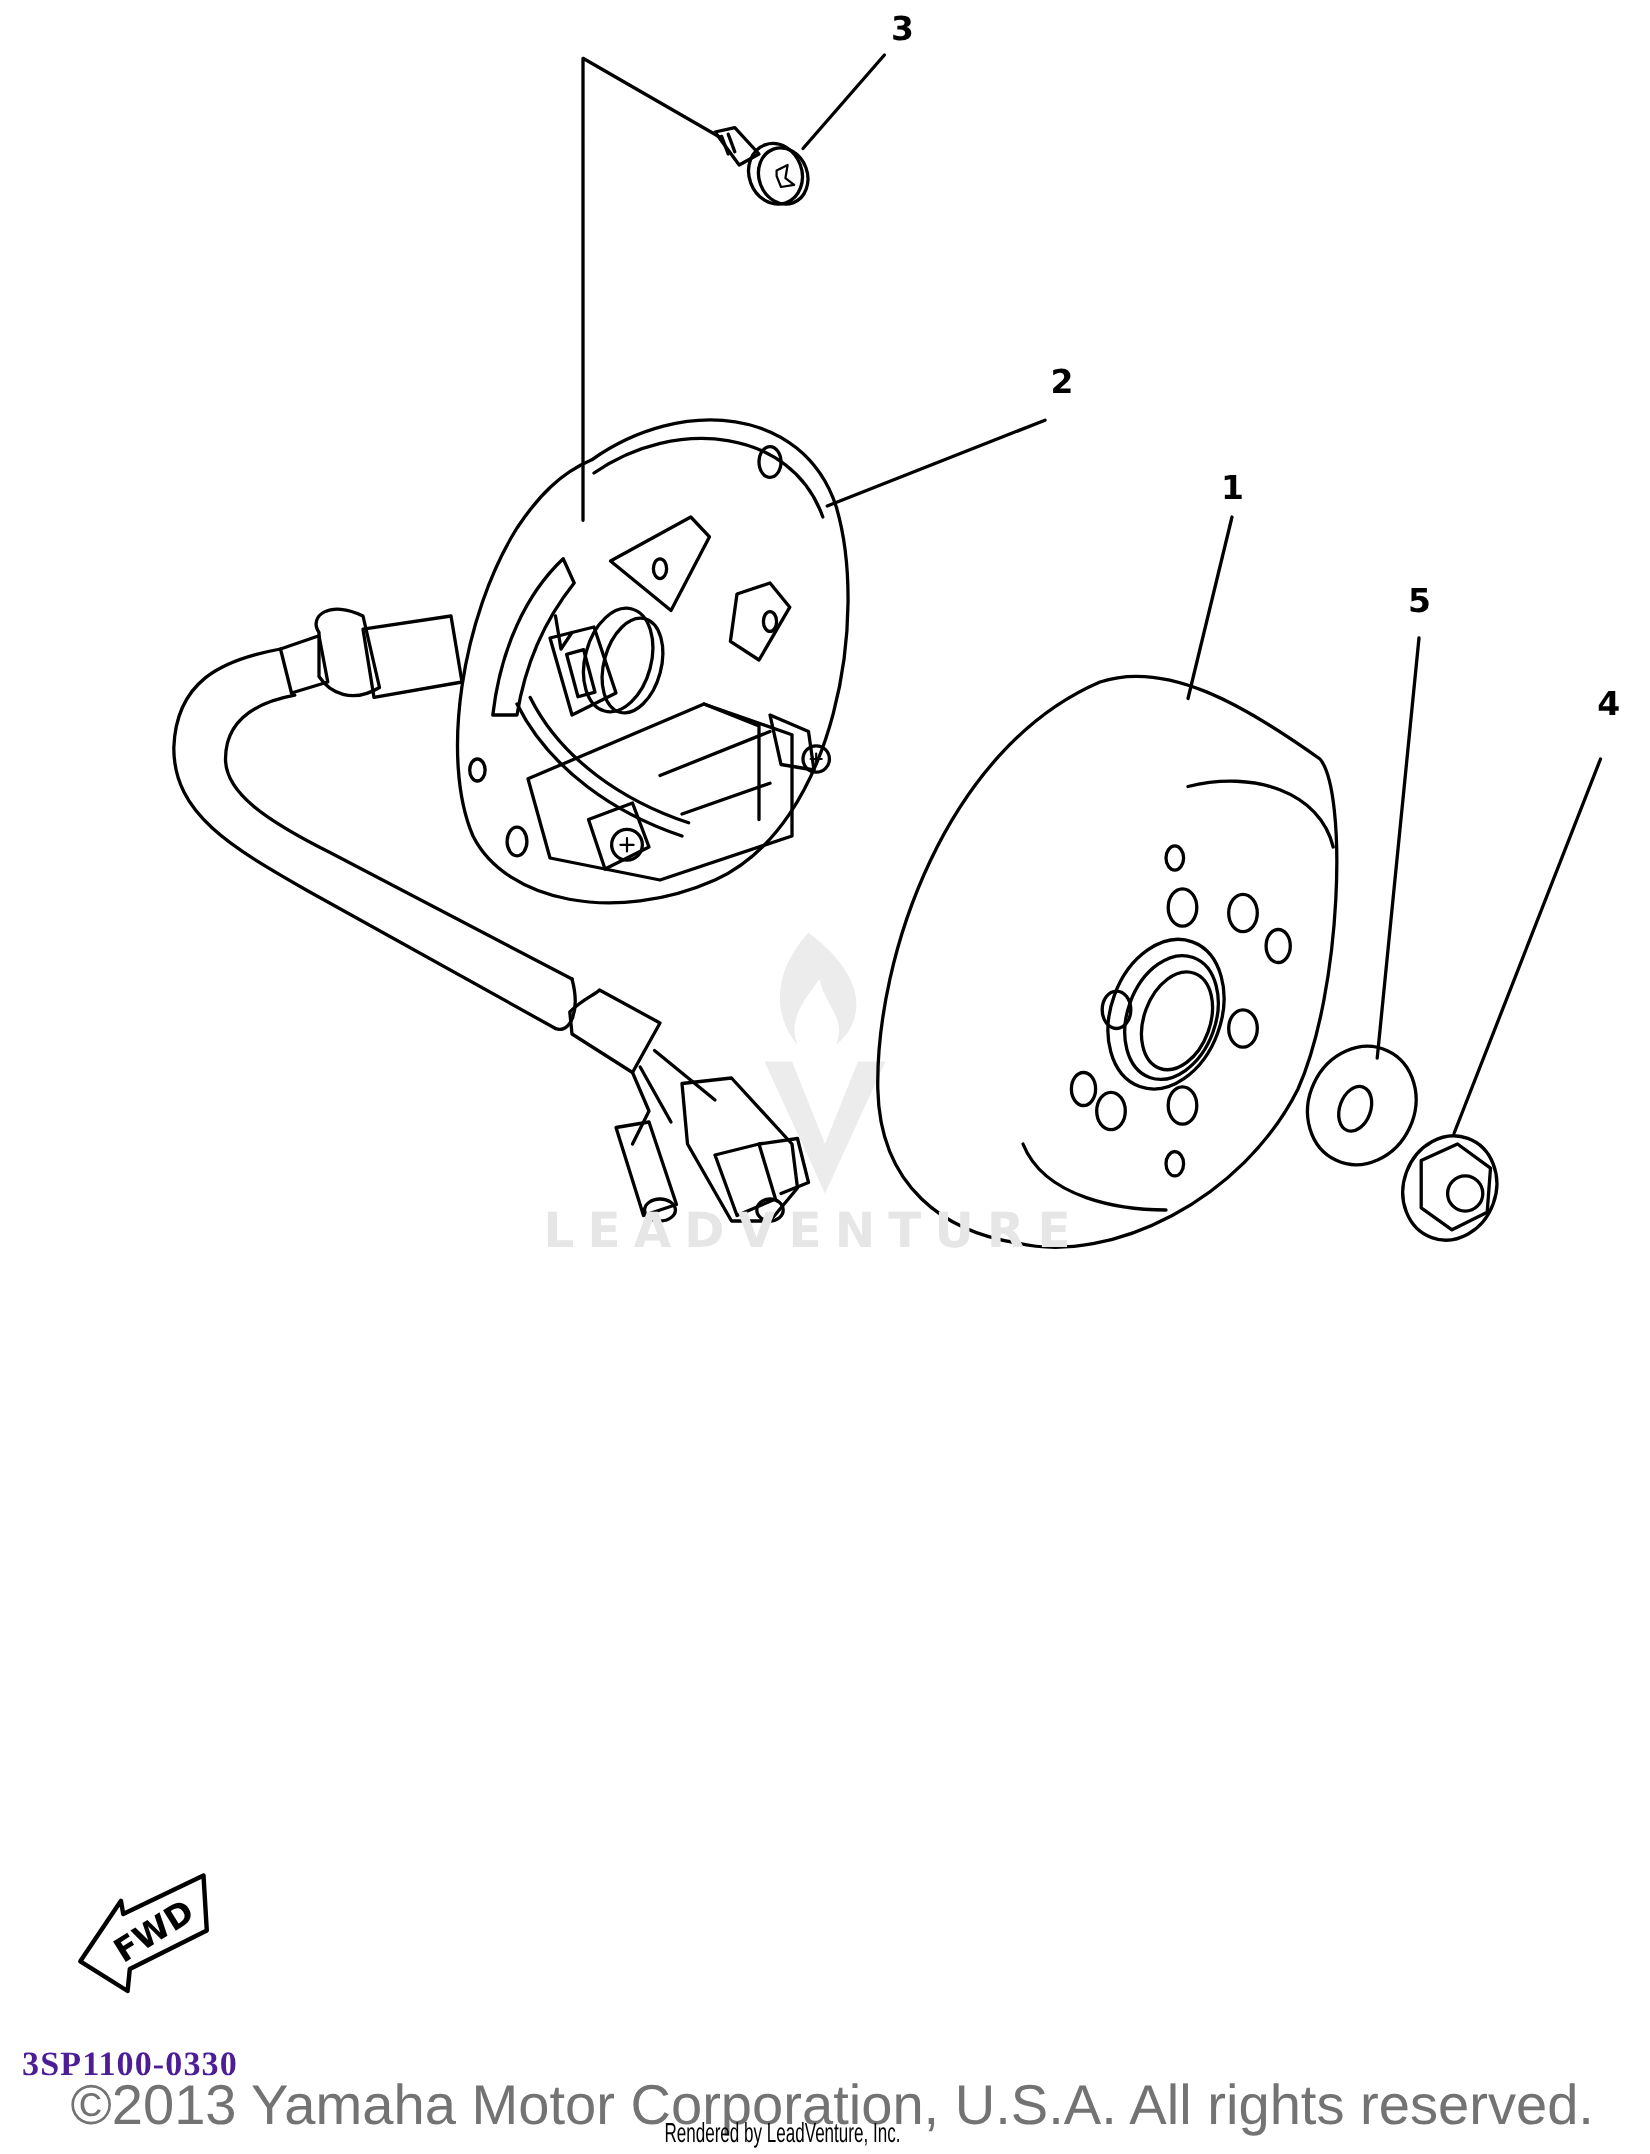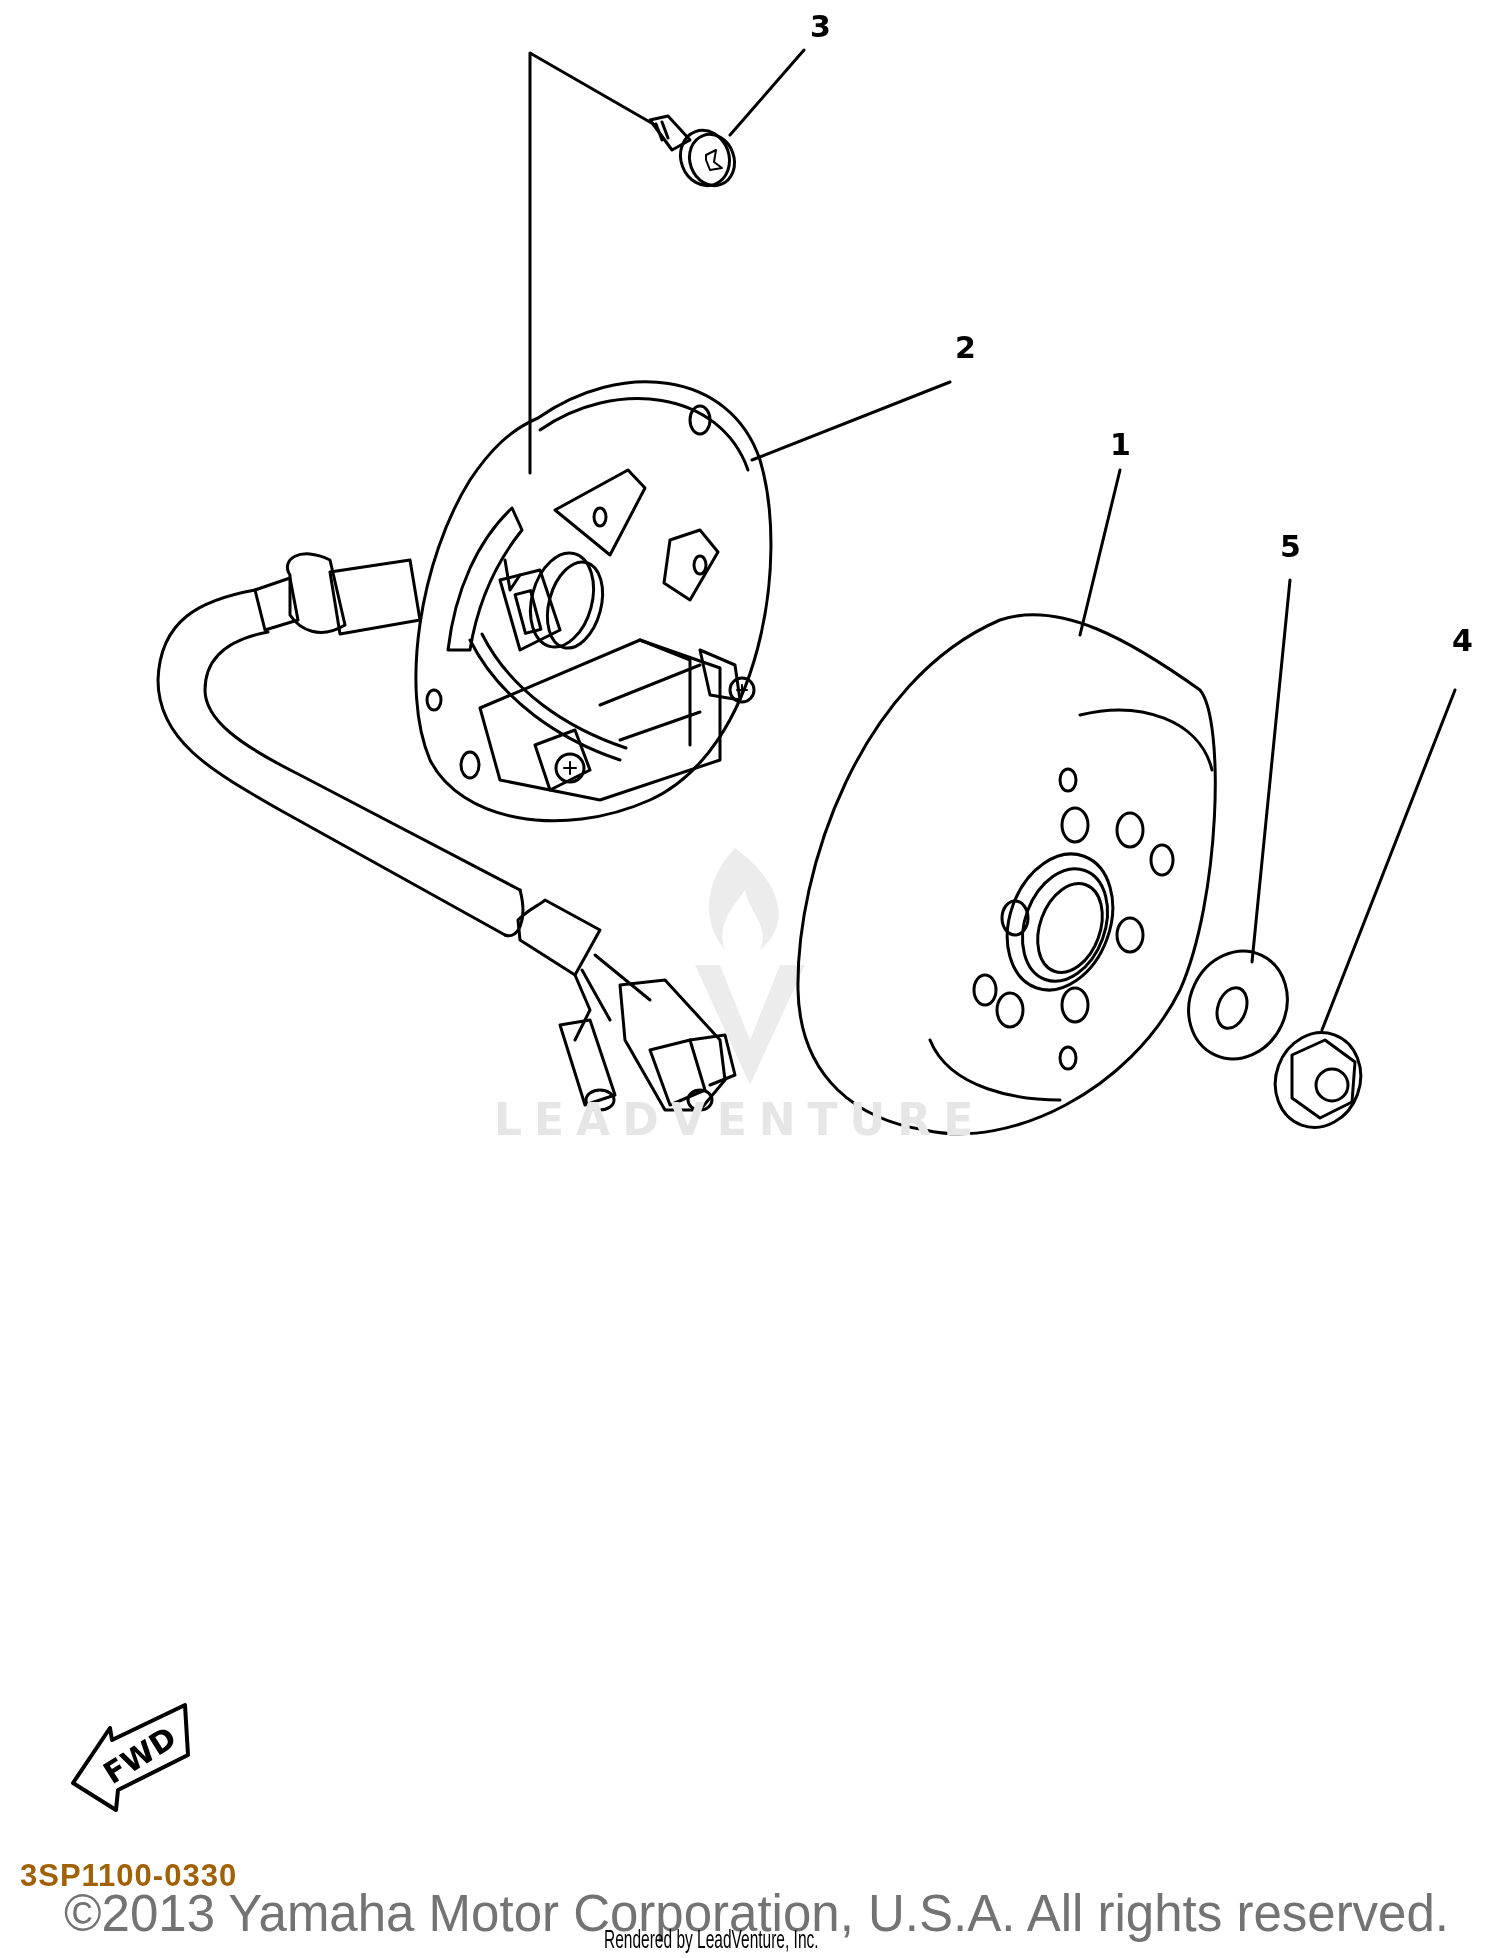--- a/index.html
+++ b/index.html
@@ -1,20 +1,20 @@
 <!DOCTYPE html>
 <html><head>
 <meta charset="utf-8">
 <style>
   html, body { margin: 0; padding: 0; background: #ffffff; }
   body { width: 1500px; height: 1958px; position: relative; overflow: hidden; font-family: "Liberation Sans", sans-serif; }
   #diagram { position: absolute; left: 0; top: 0; width: 1500px; height: 1958px; }
   .callout { position: absolute; font-family: "DejaVu Sans", sans-serif; font-weight: bold; font-size: 30px; color: #000; line-height: 1; }
   .watermark { position: absolute; left: 494px; top: 1098px; width: 515px; font-family: "DejaVu Sans", sans-serif; font-size: 44px; letter-spacing: 12px; color: #e6e6e6; font-weight: bold; text-align: left; line-height: 1; }
-  .ref-code { position: absolute; left: 20px; top: 1860px; font-family: Liberation Sans, sans-serif; font-weight: bold; font-size: 31px; color: #a16207; letter-spacing: 1px; line-height: 1; }
+  .ref-code { position: absolute; left: 20px; top: 1860px; font-family: Liberation Serif, serif; font-weight: bold; font-size: 31px; color: #4c1d95; letter-spacing: 1px; line-height: 1; }
   .copyright { position: absolute; left: 64px; top: 1888px; font-family: "Liberation Sans", sans-serif; font-size: 51px; color: #737373; line-height: 1; white-space: nowrap; }
   .rendered-by { position: absolute; left: 604px; top: 1927px; font-family: "Liberation Sans", sans-serif; font-size: 25px; color: #000; transform: scaleX(0.62); transform-origin: left top; white-space: nowrap; line-height: 1; }
   .fwd-text { font-family: "DejaVu Sans", sans-serif; font-weight: bold; }
 </style>
 </head>
 <body>
 
 <svg id="diagram" viewBox="0 0 1500 1958" xmlns="http://www.w3.org/2000/svg">
 
   <g fill="#ececec">

